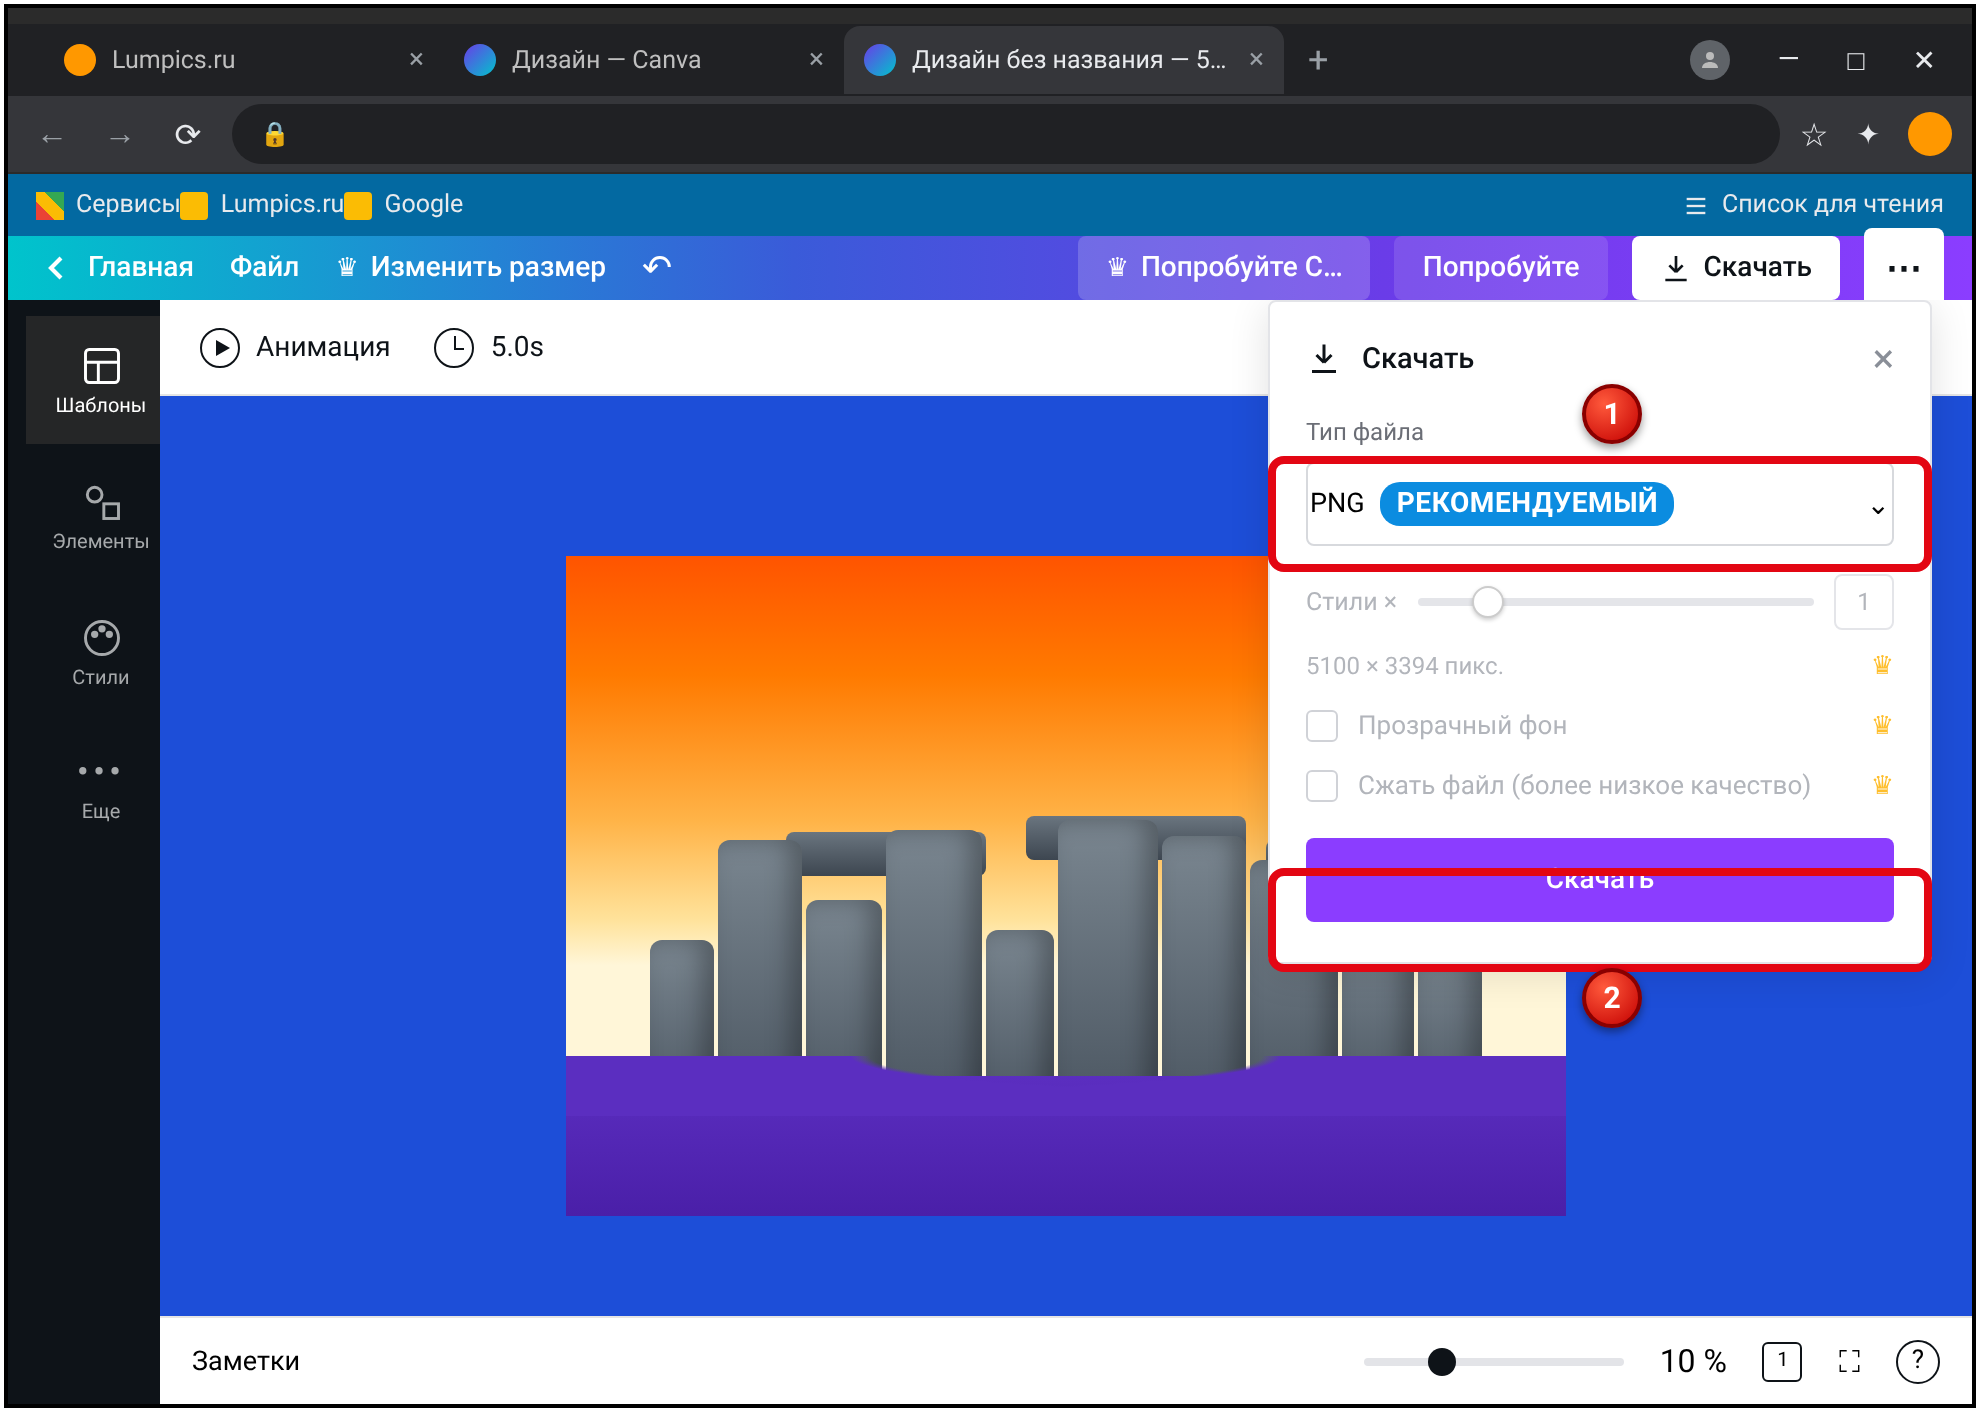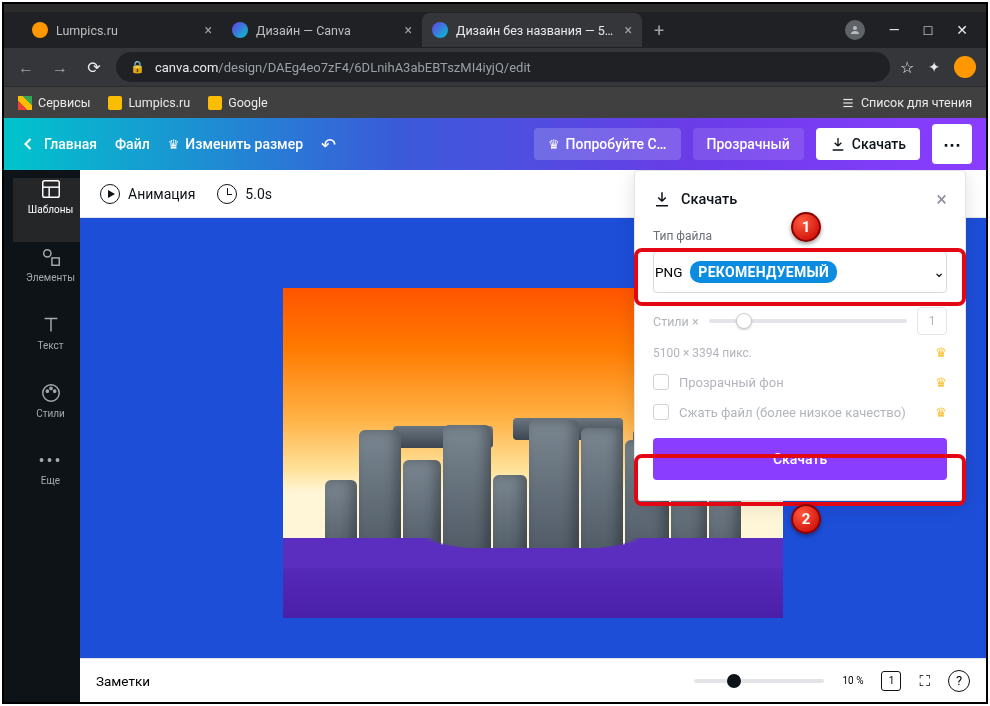--- a/index.html
+++ b/index.html
@@ -29,47 +29,47 @@
 .nav-btn.enabled { color: #e8eaed; }
 .url-bar { flex: 1; background: #202124; border-radius: 20px; height: 30px; display: flex; align-items: center; padding: 0 14px; gap: 10px; color: #9aa0a6; font-size: 13px; }
 .url-bar .lock { color: #9aa0a6; font-size: 12px; }
 .url-bar .domain { color: #e8eaed; }
 .addr-icons { display: flex; gap: 14px; align-items: center; }
 .star { color: #e8eaed; font-size: 16px; cursor: pointer; }
 .ext { color: #e8eaed; font-size: 14px; cursor: pointer; }
 .avatar { width: 22px; height: 22px; border-radius: 50%; background: #ff9800; cursor: pointer; }
 
 
-.bookmarks-row { height: 32px; background: #404040; display: flex; align-items: center; padding: 0 14px; gap: 18px; border-top: 1px solid #2b2b2b; font-size: 12.5px; }
+.bookmarks-row { height: 32px; background: #0369a1; display: flex; align-items: center; padding: 0 14px; border-top: 1px solid #2b2b2b; font-size: 12.5px; }
 .bookmarks-row .bk { display: flex; align-items: center; gap: 6px; color: #e8eaed; cursor: pointer; }
 .bk .fico { width: 14px; height: 14px; }
 .bk .fico.apps { background: linear-gradient(45deg,#ea4335 0 33%,#fbbc04 33% 66%,#34a853 66%); }
 .bk .fico.folder { background: #fbbc04; border-radius: 2px; }
 .reading-list { margin-left: auto; color: #e8eaed; display: flex; align-items: center; gap: 6px; cursor: pointer; }
 
 
-.canva-header { height: 52px; background: linear-gradient(90deg, #00c4cc 0%, #3a5bd9 40%, #6a3ce8 70%, #8b3dff 100%); display: flex; align-items: center; padding: 0 14px; gap: 16px; color: #fff; font-size: 14px; }
+.canva-header { height: 32px; background: linear-gradient(90deg, #00c4cc 0%, #3a5bd9 40%, #6a3ce8 70%, #8b3dff 100%); display: flex; align-items: center; padding: 0 14px; gap: 16px; color: #fff; font-size: 14px; }
 .ch-left { display: flex; align-items: center; gap: 18px; }
 .ch-item { display: flex; align-items: center; gap: 6px; cursor: pointer; font-weight: 500; }
 .ch-item.back svg { width: 20px; height: 20px; }
 .crown { font-size: 13px; }
 .undo { font-size: 18px; }
 .ch-right { margin-left: auto; display: flex; align-items: center; gap: 12px; }
 .ch-btn { padding: 8px 14px; border-radius: 4px; font-weight: 500; cursor: pointer; display: flex; align-items: center; gap: 6px; }
 .ch-btn.try { background: rgba(255,255,255,0.18); white-space: nowrap; max-width: 150px; overflow: hidden; text-overflow: ellipsis; }
 .ch-btn.share { background: rgba(255,255,255,0.12); }
 .ch-btn.download { background: #fff; color: #0e1318; }
 .ch-more { width: 40px; height: 40px; background: #fff; color: #0e1318; border-radius: 4px; display: flex; align-items: center; justify-content: center; font-size: 18px; cursor: pointer; font-weight: bold; }
 
 
 .main { flex: 1; display: flex; background: #fff; overflow: hidden; }
 
 
 .sidebar { width: 76px; background: #0e1318; display: flex; flex-direction: column; align-items: center; padding-top: 8px; gap: 4px; }
-.sb-item { width: 100%; display: flex; flex-direction: column; align-items: center; justify-content: flex-start; height: 64px; color: #a6a9ab; font-size: 10px; gap: 4px; cursor: pointer; margin-left: 17px; }
+.sb-item { width: 100%; display: flex; flex-direction: column; align-items: center; justify-content: center; height: 64px; color: #a6a9ab; font-size: 10px; gap: 4px; cursor: pointer; margin-left: 17px; }
 .sb-item.active { background: #252627; color: #fff; }
 .sb-item svg, .sb-item .sb-ico { width: 22px; height: 22px; }
 
 
 .canvas-area { flex: 1; background: #1d4ed8; display: flex; flex-direction: column; position: relative; }
 .canvas-toolbar { height: 48px; background: #fff; display: flex; align-items: center; padding: 0 20px; gap: 22px; font-size: 14px; color: #0e1318; border-bottom: 1px solid #e5e5e5; }
 .ct-item { display: flex; align-items: center; gap: 8px; cursor: pointer; }
 .ct-item .ico { width: 20px; height: 20px; border: 1.5px solid #0e1318; border-radius: 50%; position: relative; display: flex; align-items: center; justify-content: center; }
 .ct-item .ico.play::before { content: ''; border-left: 7px solid #0e1318; border-top: 4px solid transparent; border-bottom: 4px solid transparent; margin-left: 2px; }
 .ct-item .ico.clock::before { content: ''; width: 1.5px; height: 6px; background: #0e1318; position: absolute; top: 3px; }
@@ -116,21 +116,21 @@
 
 .anno-box { position: absolute; border: 4px solid #e30613; border-radius: 8px; pointer-events: none; z-index: 60; }
 .anno-num { position: absolute; width: 30px; height: 30px; background: radial-gradient(circle at 35% 30%, #ff5a3c, #c40000); border-radius: 50%; border: 2px solid #8a0000; color: #fff; font-weight: 700; display: flex; align-items: center; justify-content: center; font-size: 15px; z-index: 70; box-shadow: 0 2px 4px rgba(0,0,0,0.4); pointer-events: none; }
 
 
 .bottom { height: 44px; background: #fff; border-top: 1px solid #e5e5e5; display: flex; align-items: center; padding: 0 16px; font-size: 13.5px; }
 .bottom .notes { cursor: pointer; }
 .bottom .pager { margin-left: auto; display: flex; align-items: center; gap: 18px; }
 .pager .track { width: 130px; height: 4px; background: #e3e4e8; border-radius: 2px; position: relative; }
 .pager .track .dot { position: absolute; left: 25%; top: -5px; width: 14px; height: 14px; border-radius: 50%; background: #0e1318; }
-.pager .pct { font-size: 10px; }
+.pager .pct { font-size: 16px; }
 .pager .sq { width: 20px; height: 20px; border: 1.5px solid #0e1318; border-radius: 3px; display: flex; align-items: center; justify-content: center; font-size: 10px; cursor: pointer; }
 .pager .expand { cursor: pointer; font-size: 15px; }
 .pager .help { width: 22px; height: 22px; border: 1.5px solid #0e1318; border-radius: 50%; display: flex; align-items: center; justify-content: center; font-size: 13px; cursor: pointer; }
 </style>
 </head>
 <body>
 
 <div class="window">
   <div class="titlebar"></div>
 
@@ -163,21 +163,20 @@
       <span class="wc">✕</span>
     </div>
   </div>
 
   <div class="addr-row">
     <span class="nav-btn">←</span>
     <span class="nav-btn">→</span>
     <span class="nav-btn enabled">⟳</span>
     <div class="url-bar">
       <span class="lock">🔒</span>
-      <span><span class="domain">canva.com</span><span>/design/DAEg4eo7zF4/6DLnihA3abEBTszMI4iyjQ/edit</span></span>
     </div>
     <div class="addr-icons">
       <span class="star">☆</span>
       <span class="ext">✦</span>
       <span class="avatar"></span>
     </div>
   </div>
 
   <div class="bookmarks-row">
     <div class="bk">
@@ -218,21 +217,21 @@
           <span>Изменить размер</span>
         </div>
       <div class="ch-item undo">↶</div>
     </div>
     <div class="ch-right">
       <div class="ch-btn try">
           <span class="crown">♛</span>
           <span>Попробуйте C…</span>
         </div>
       <div class="ch-btn share">
-          <span>Прозрачный</span>
+          <span>Попробуйте</span>
         </div>
       <div class="ch-btn download">
         <svg width="16" height="16" viewBox="0 0 24 24" fill="none" stroke="#0e1318" stroke-width="2">
             <path d="M12 3v12m0 0l-5-5m5 5l5-5M4 21h16"></path>
           </svg>
         <span>Скачать</span>
       </div>
       <div class="ch-more">⋯</div>
     </div>
   </div>
@@ -246,26 +245,20 @@
             <line x1="10" y1="10" x2="10" y2="21"></line>
           </svg>
         <span>Шаблоны</span>
       </div>
       <div class="sb-item">
         <svg class="sb-ico" viewBox="0 0 24 24" fill="none" stroke="currentColor" stroke-width="1.6">
             <circle cx="8" cy="8" r="4"></circle>
             <rect x="13" y="13" width="8" height="8"></rect>
           </svg>
         <span>Элементы</span>
-      </div>
-      <div class="sb-item">
-        <svg class="sb-ico" viewBox="0 0 24 24" fill="none" stroke="currentColor" stroke-width="1.6">
-            <path d="M5 5h14M12 5v14"></path>
-          </svg>
-        <span>Текст</span>
       </div>
       <div class="sb-item">
         <svg class="sb-ico" viewBox="0 0 24 24" fill="none" stroke="currentColor" stroke-width="1.6">
             <circle cx="12" cy="12" r="9"></circle>
             <circle cx="8" cy="10" r="1.2" fill="currentColor"></circle>
             <circle cx="12" cy="7" r="1.2" fill="currentColor"></circle>
             <circle cx="16" cy="10" r="1.2" fill="currentColor"></circle>
           </svg>
         <span>Стили</span>
       </div>

